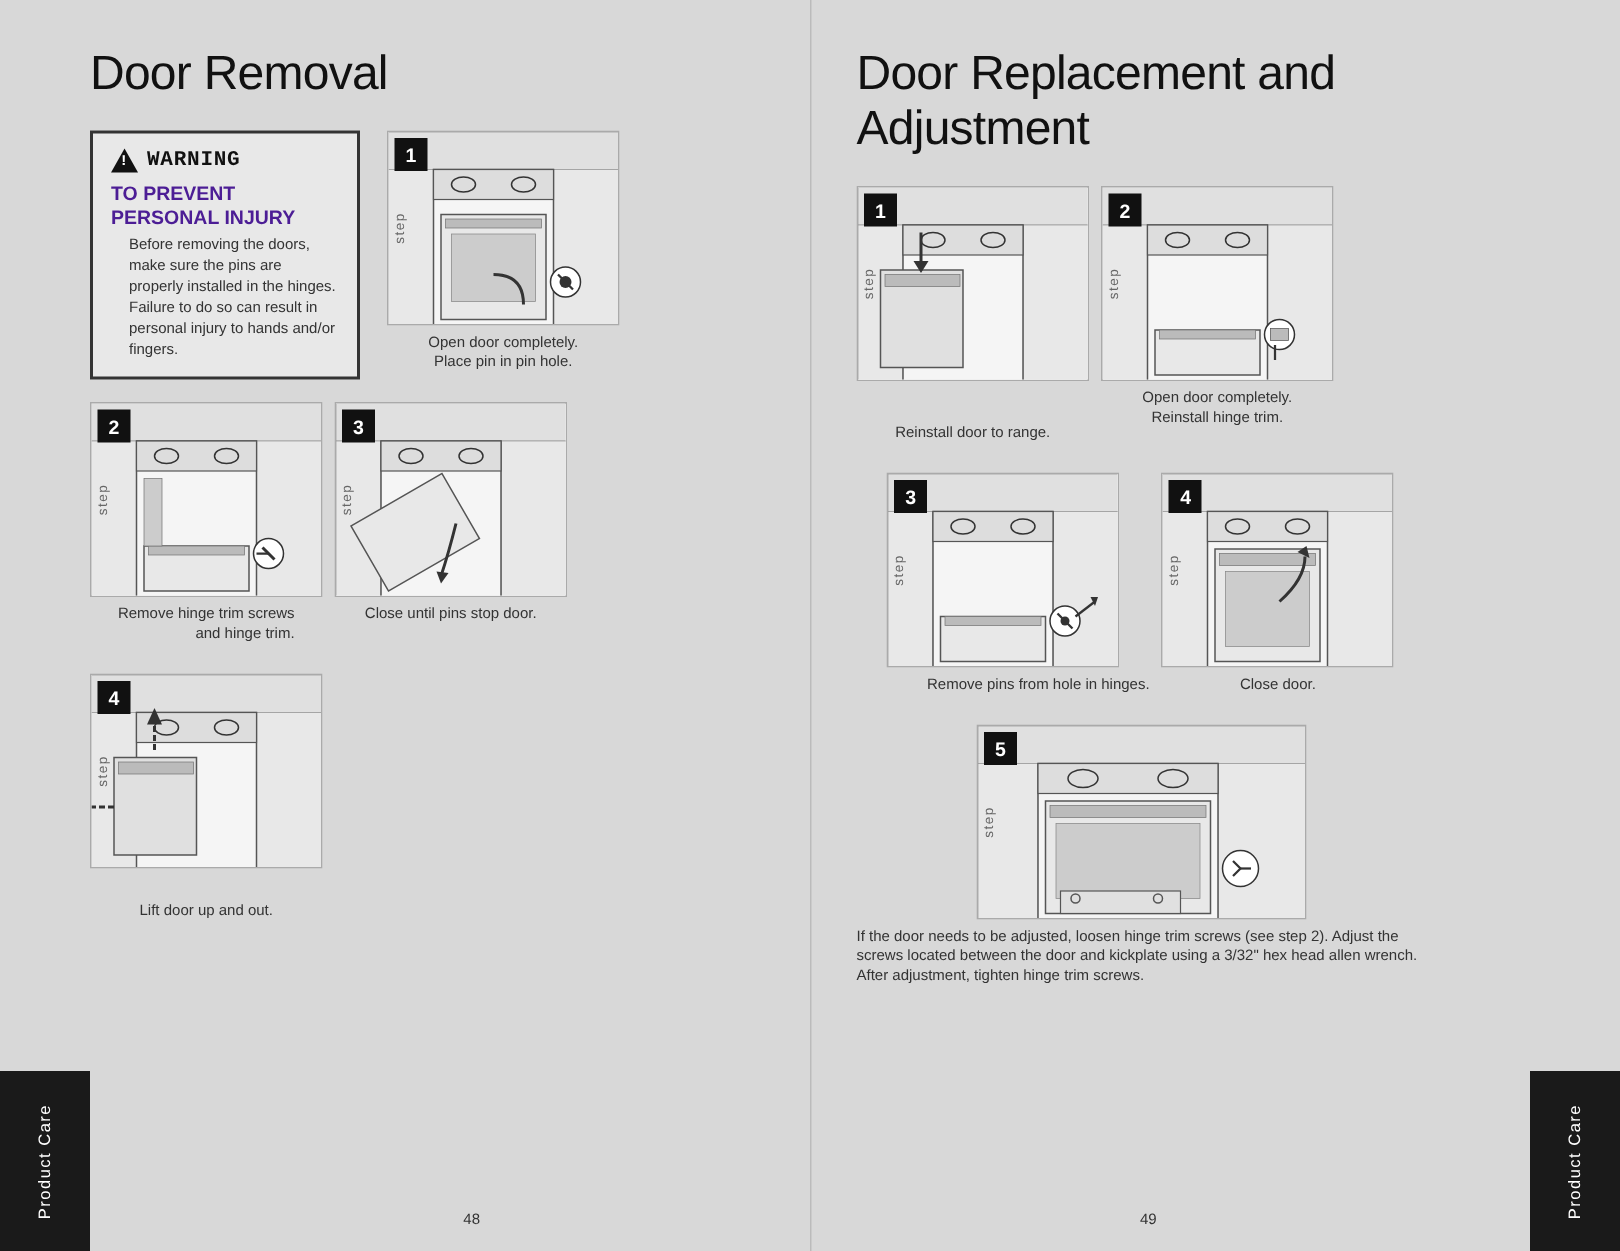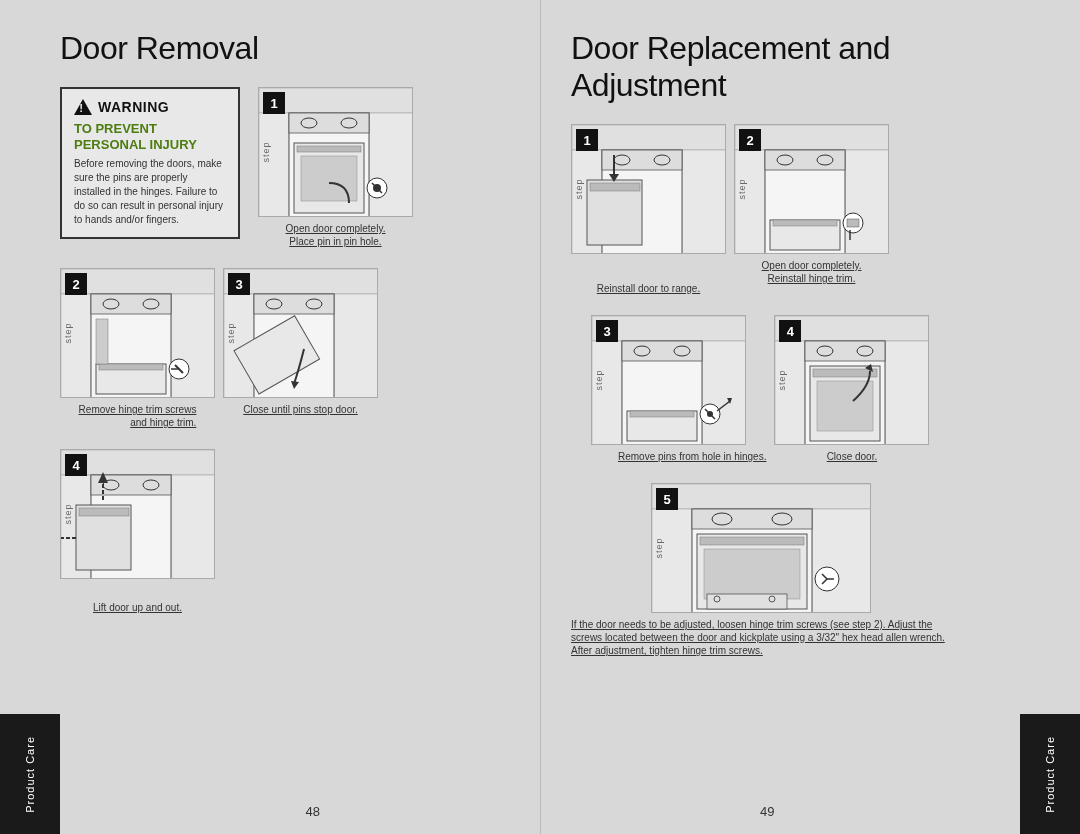--- a/index.html
+++ b/index.html
@@ -71,20 +71,21 @@
       margin-bottom: 4px;
       width: 180px;
       float: left;
       margin-right: 10px;
     }
     .warning-header {
       display: flex;
       align-items: flex-start;
       gap: 6px;
       margin-bottom: 6px;
+      font-family: Liberation Mono, monospace;
     }
     .warning-triangle {
       width: 0;
       height: 0;
       border-left: 9px solid transparent;
       border-right: 9px solid transparent;
       border-bottom: 16px solid #111;
       position: relative;
       flex-shrink: 0;
     }
@@ -100,29 +101,30 @@
     .warning-title {
       font-size: 14px;
       font-weight: 900;
       letter-spacing: 0.5px;
       color: #111;
       text-transform: uppercase;
     }
     .warning-subtitle {
       font-size: 13px;
       font-weight: 900;
-      color: #4d7c0f;
+      color: #4c1d95;
       text-transform: uppercase;
       line-height: 1.2;
       margin-bottom: 5px;
     }
     .warning-text {
       font-size: 10px;
       color: #333;
       line-height: 1.4;
+      margin-left: 12px;
     }
 
     .step-block {
       display: flex;
       flex-direction: column;
       align-items: center;
       margin-bottom: 10px;
     }
 
     .step-image {
@@ -148,21 +150,20 @@
       z-index: 5;
     }
 
     .step-label {
       font-size: 10px;
       color: #333;
       text-align: center;
       margin-top: 5px;
       line-height: 1.3;
       max-width: 155px;
-      text-decoration: underline;
     }
 
     
     .row-two {
       display: flex;
       gap: 8px;
       margin-bottom: 10px;
       align-items: flex-start;
     }
     .row-one {
@@ -186,21 +187,21 @@
     }
 
     
     .page-numbers {
       position: absolute;
       bottom: 15px;
       left: 50%;
       transform: translateX(-50%);
       display: flex;
       gap: 440px;
-      font-size: 13px;
+      font-size: 10px;
       color: #333;
     }
 
     
     .step-vertical-text {
       position: absolute;
       left: 2px;
       top: 50%;
       transform: translateY(-50%) rotate(180deg);
       writing-mode: vertical-rl;

